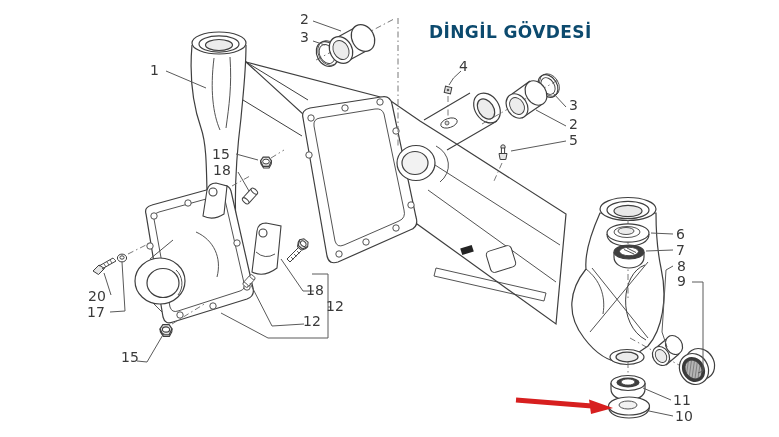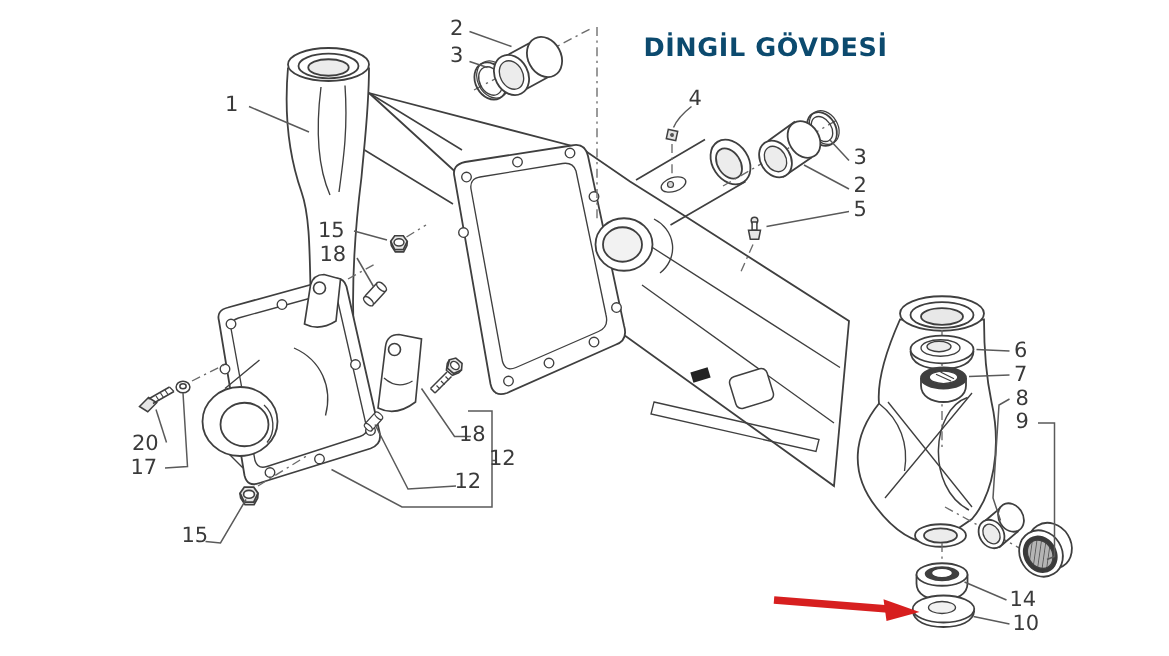--- a/index.html
+++ b/index.html
@@ -292,21 +292,21 @@
 <div class="callout" style="left:300px;top:12px">2</div>
 <div class="callout" style="left:300px;top:30px">3</div>
 <div class="callout" style="left:459px;top:59px">4</div>
 <div class="callout" style="left:569px;top:98px">3</div>
 <div class="callout" style="left:569px;top:117px">2</div>
 <div class="callout" style="left:569px;top:133px">5</div>
 <div class="callout" style="left:676px;top:227px">6</div>
 <div class="callout" style="left:676px;top:243px">7</div>
 <div class="callout" style="left:677px;top:259px">8</div>
 <div class="callout" style="left:677px;top:274px">9</div>
-<div class="callout" style="left:673px;top:393px">14</div>
+<div class="callout" style="left:673px;top:393px">11</div>
 <div class="callout" style="left:675px;top:409px">10</div>
 <div class="callout" style="left:212px;top:147px">15</div>
 <div class="callout" style="left:213px;top:163px">18</div>
 <div class="callout" style="left:88px;top:289px">20</div>
 <div class="callout" style="left:87px;top:305px">17</div>
 <div class="callout" style="left:121px;top:350px">15</div>
 <div class="callout" style="left:306px;top:283px">18</div>
 <div class="callout" style="left:326px;top:299px">12</div>
 <div class="callout" style="left:303px;top:314px">12</div>
 

